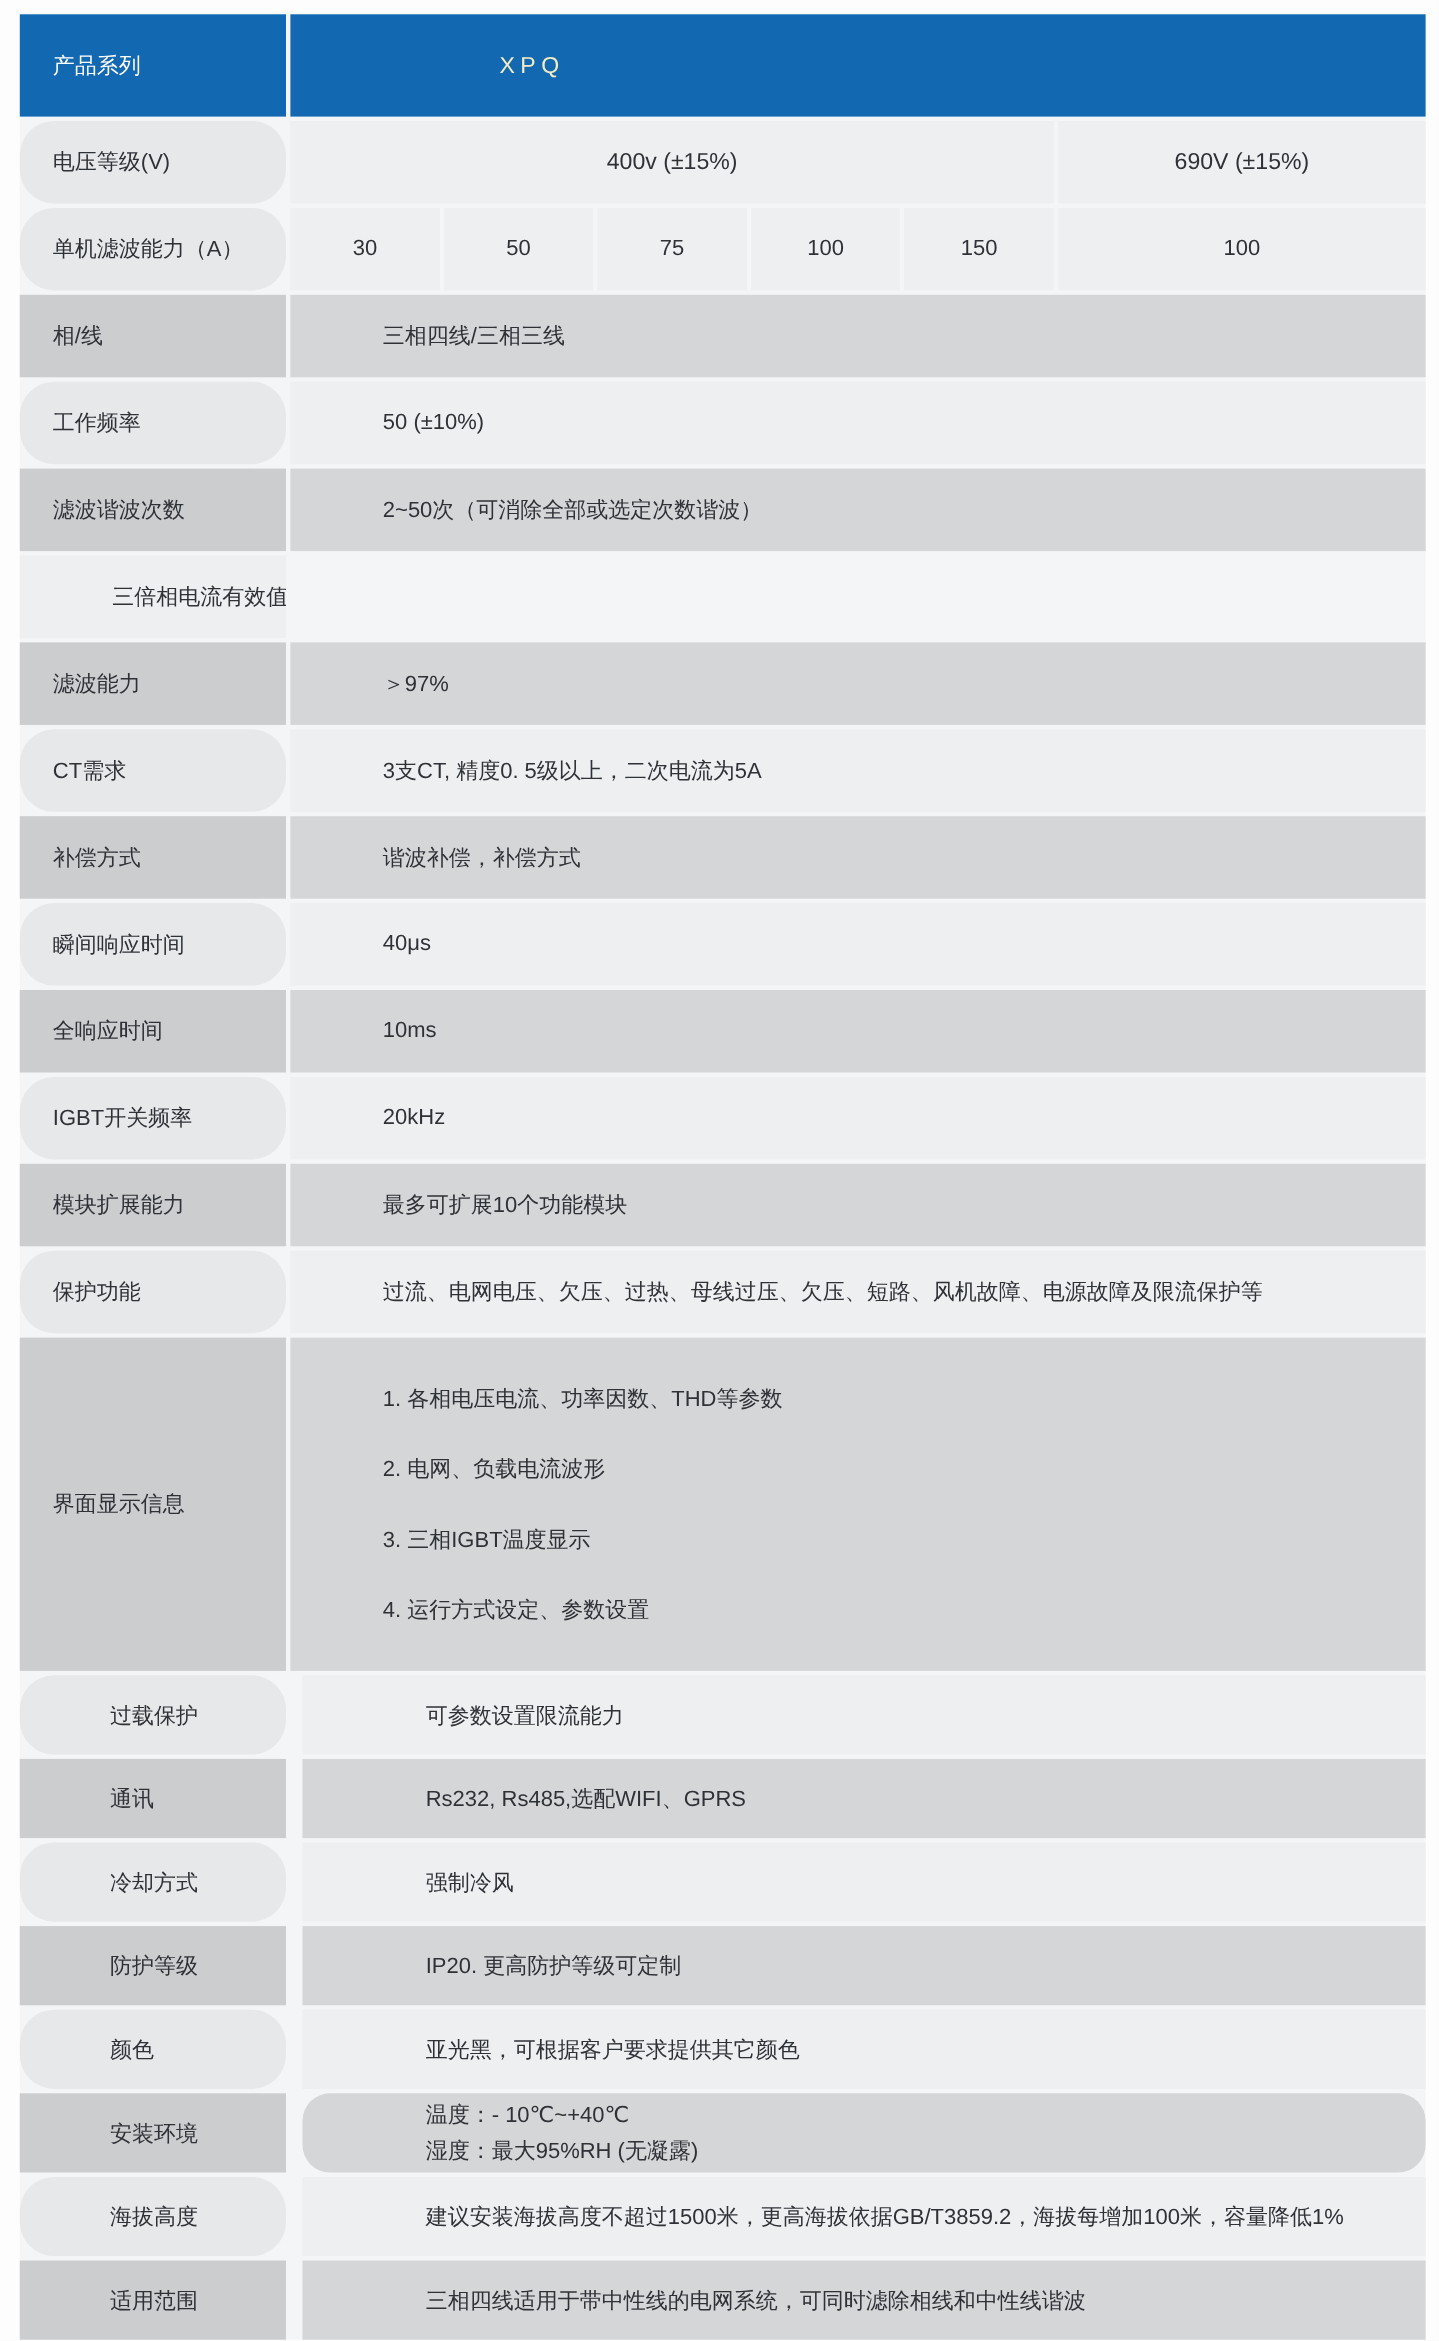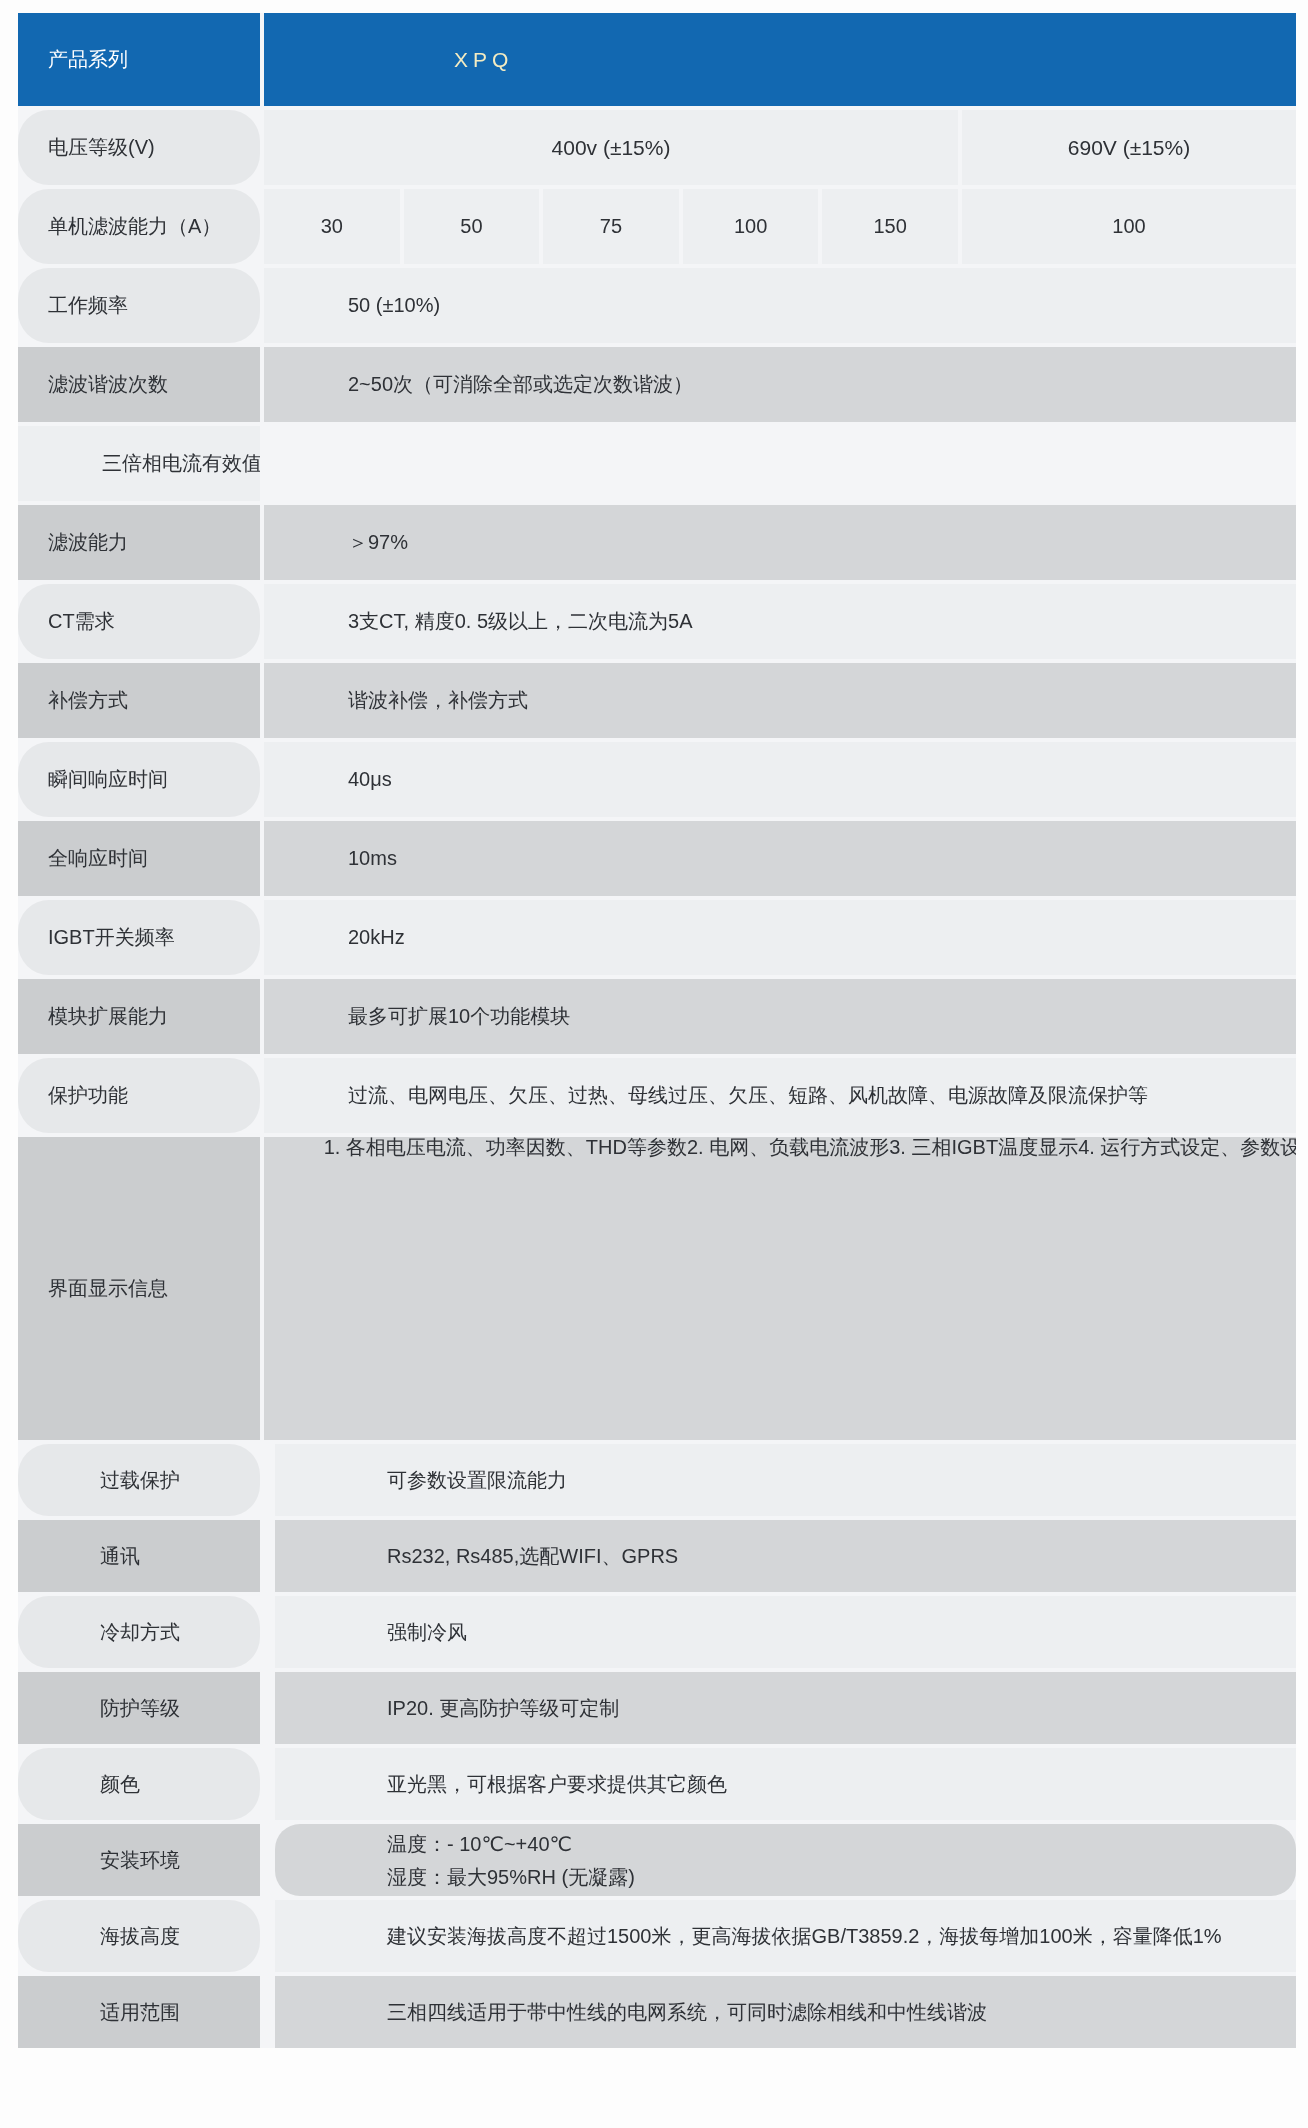--- a/index.html
+++ b/index.html
@@ -55,21 +55,21 @@
   .dark  .lab{background:var(--dark-label);}
   .dark  .val{background:var(--dark-value);}
   .lab{padding-left:30px;}
   .val{padding-left:84px;}
   .tight .lab{padding-left:82px;}
   .tight .val{padding-left:112px;}
   .val.center{justify-content:center;padding-left:0;}
   .val.v21{font-size:21px;}
   
   .val.list{
-    flex-direction:row;align-items:flex-start;justify-content:center;
+    flex-direction:column;align-items:flex-start;justify-content:center;
     row-gap:44px;padding-left:84px;
   }
   .val.twoline{
     flex-direction:column;align-items:flex-start;justify-content:center;
     row-gap:13px;padding-left:112px;border-radius:25px;
   }
   .val.list span,.val.twoline span{display:block;line-height:20px;}
 </style>
 </head>
 <body>
@@ -90,20 +90,24 @@
   <div class="row light cols-six">
     <div class="cell lab">单机滤波能力（A）</div>
     <div class="cell val center">30</div>
     <div class="cell val center">50</div>
     <div class="cell val center">75</div>
     <div class="cell val center">100</div>
     <div class="cell val center">150</div>
     <div class="cell val center">100</div>
   </div>
 
+  <div class="row dark">
+    <div class="cell lab">相/线</div>
+    <div class="cell val">三相四线/三相三线</div>
+  </div>
 
   <div class="row light">
     <div class="cell lab">工作频率</div>
     <div class="cell val">50 (±10%)</div>
   </div>
 
   <div class="row dark">
     <div class="cell lab">滤波谐波次数</div>
     <div class="cell val">2~50次（可消除全部或选定次数谐波）</div>
   </div>

